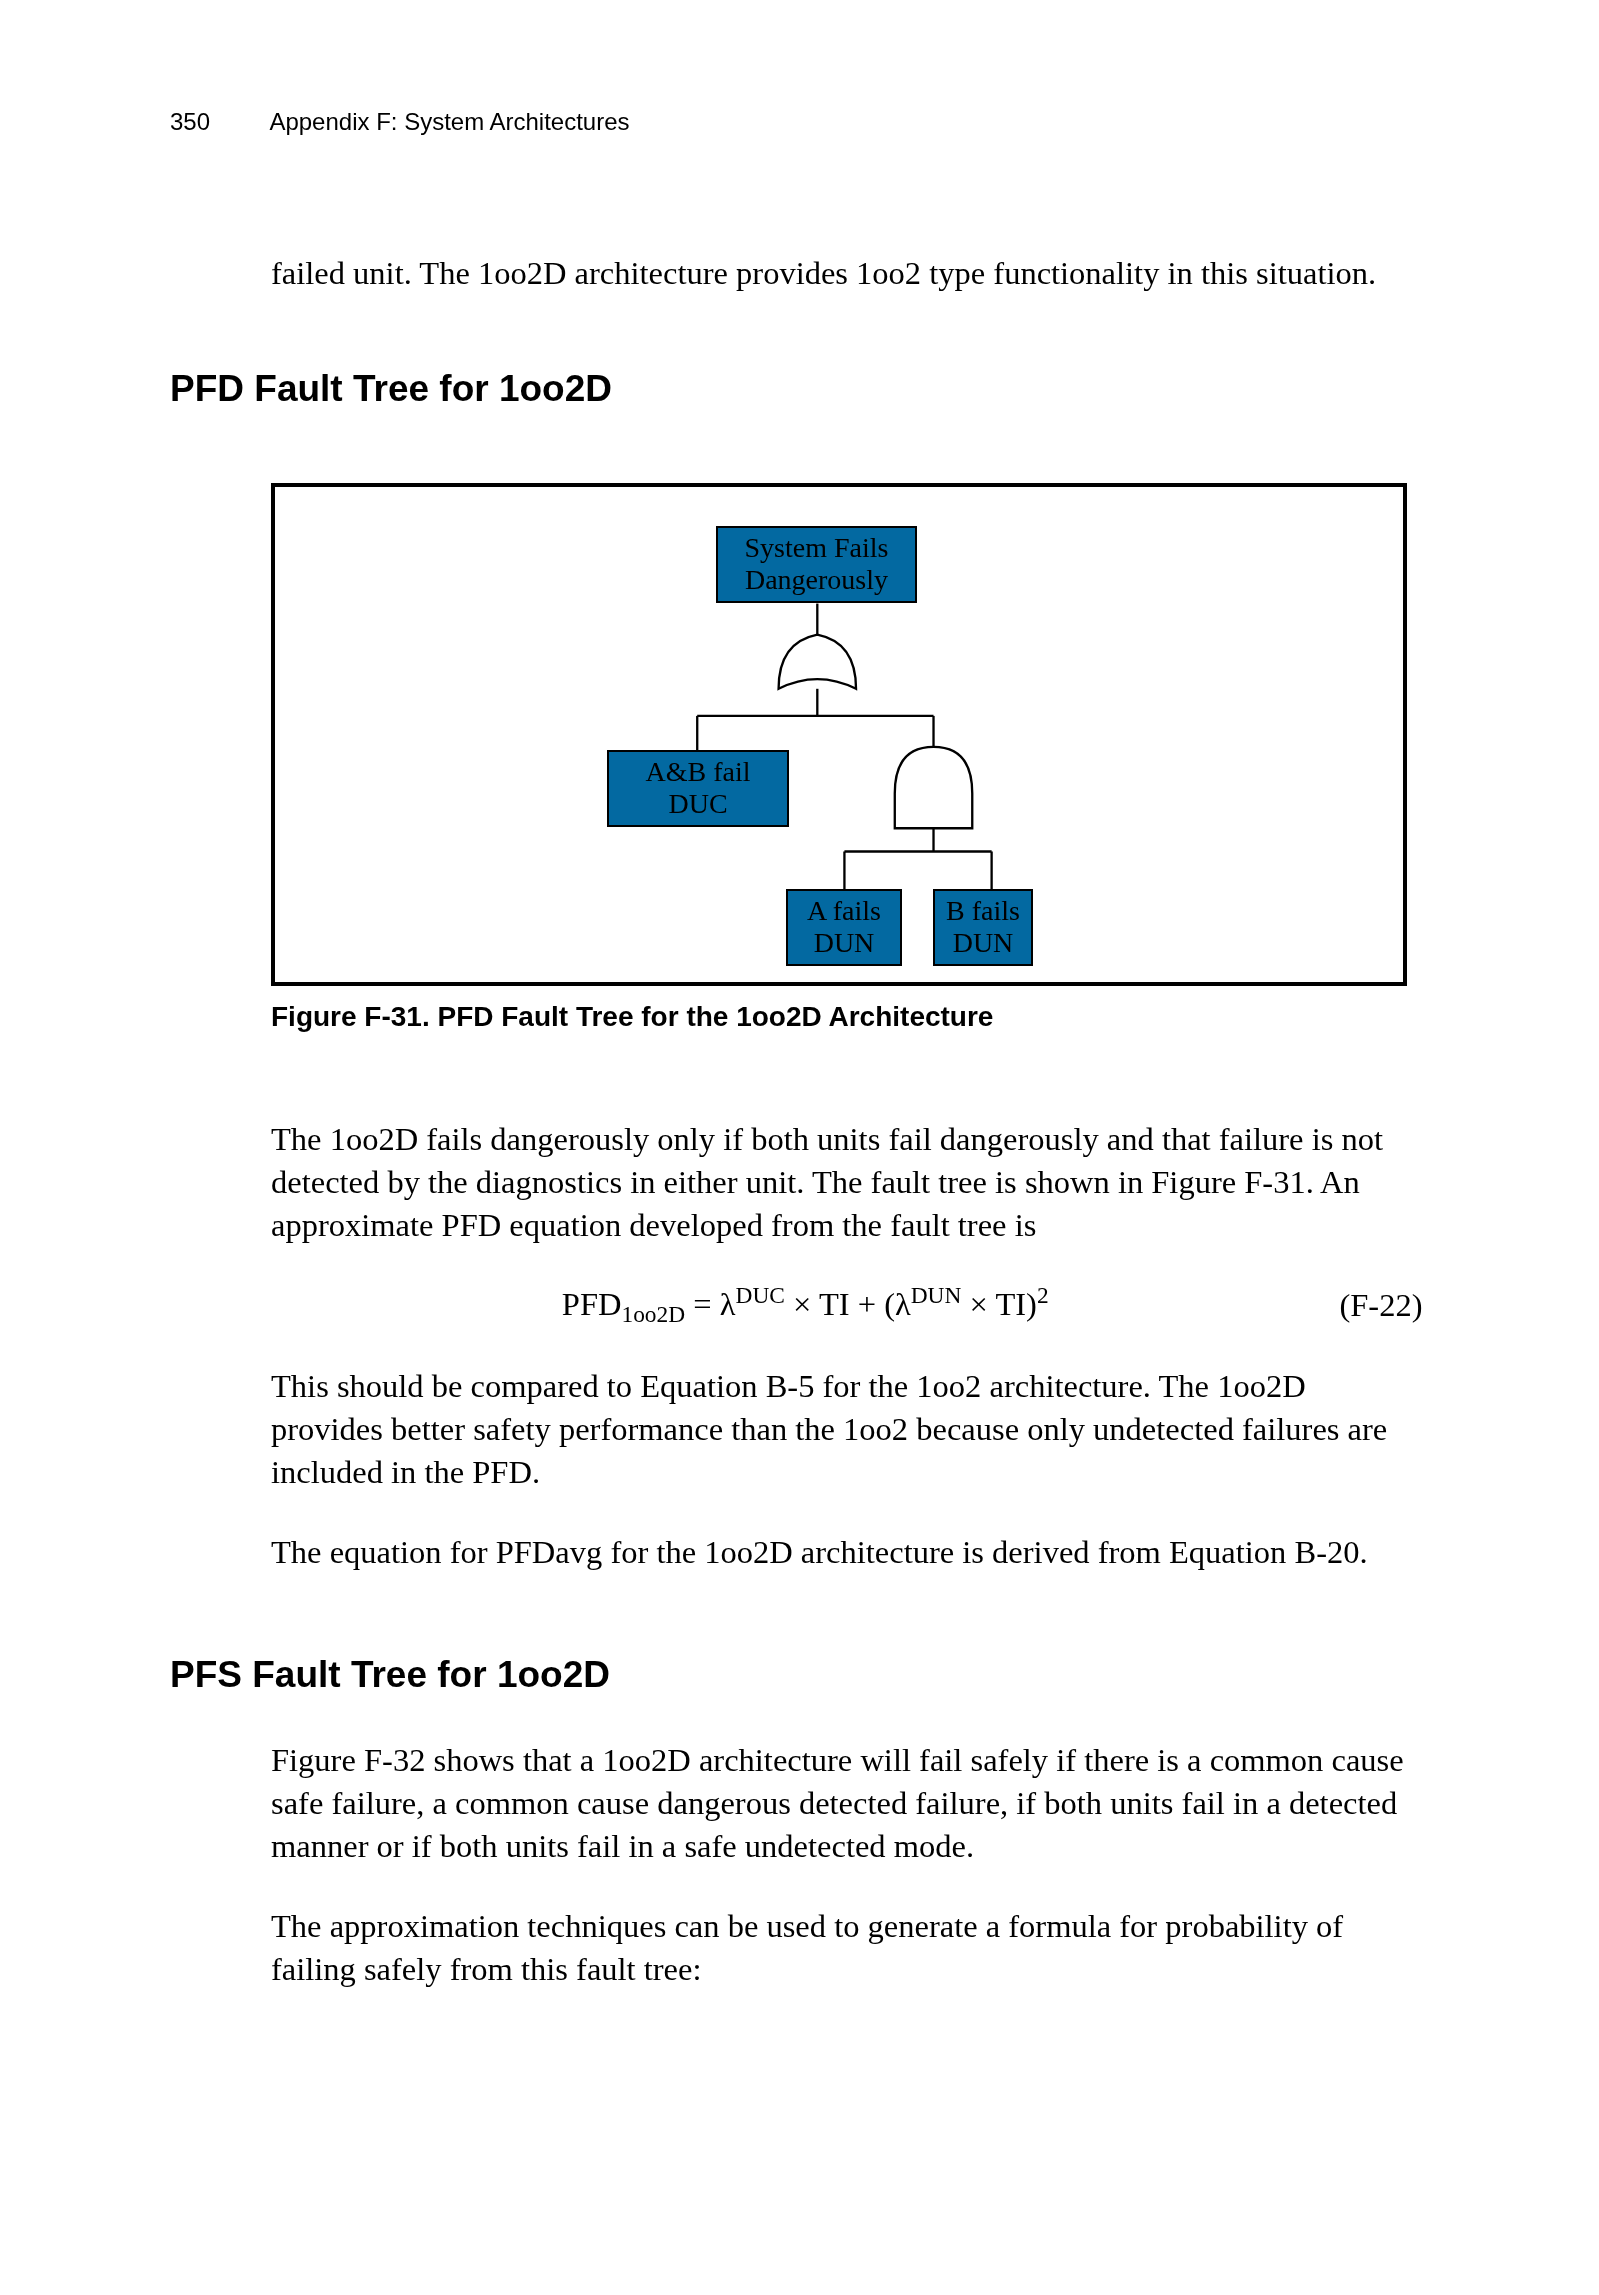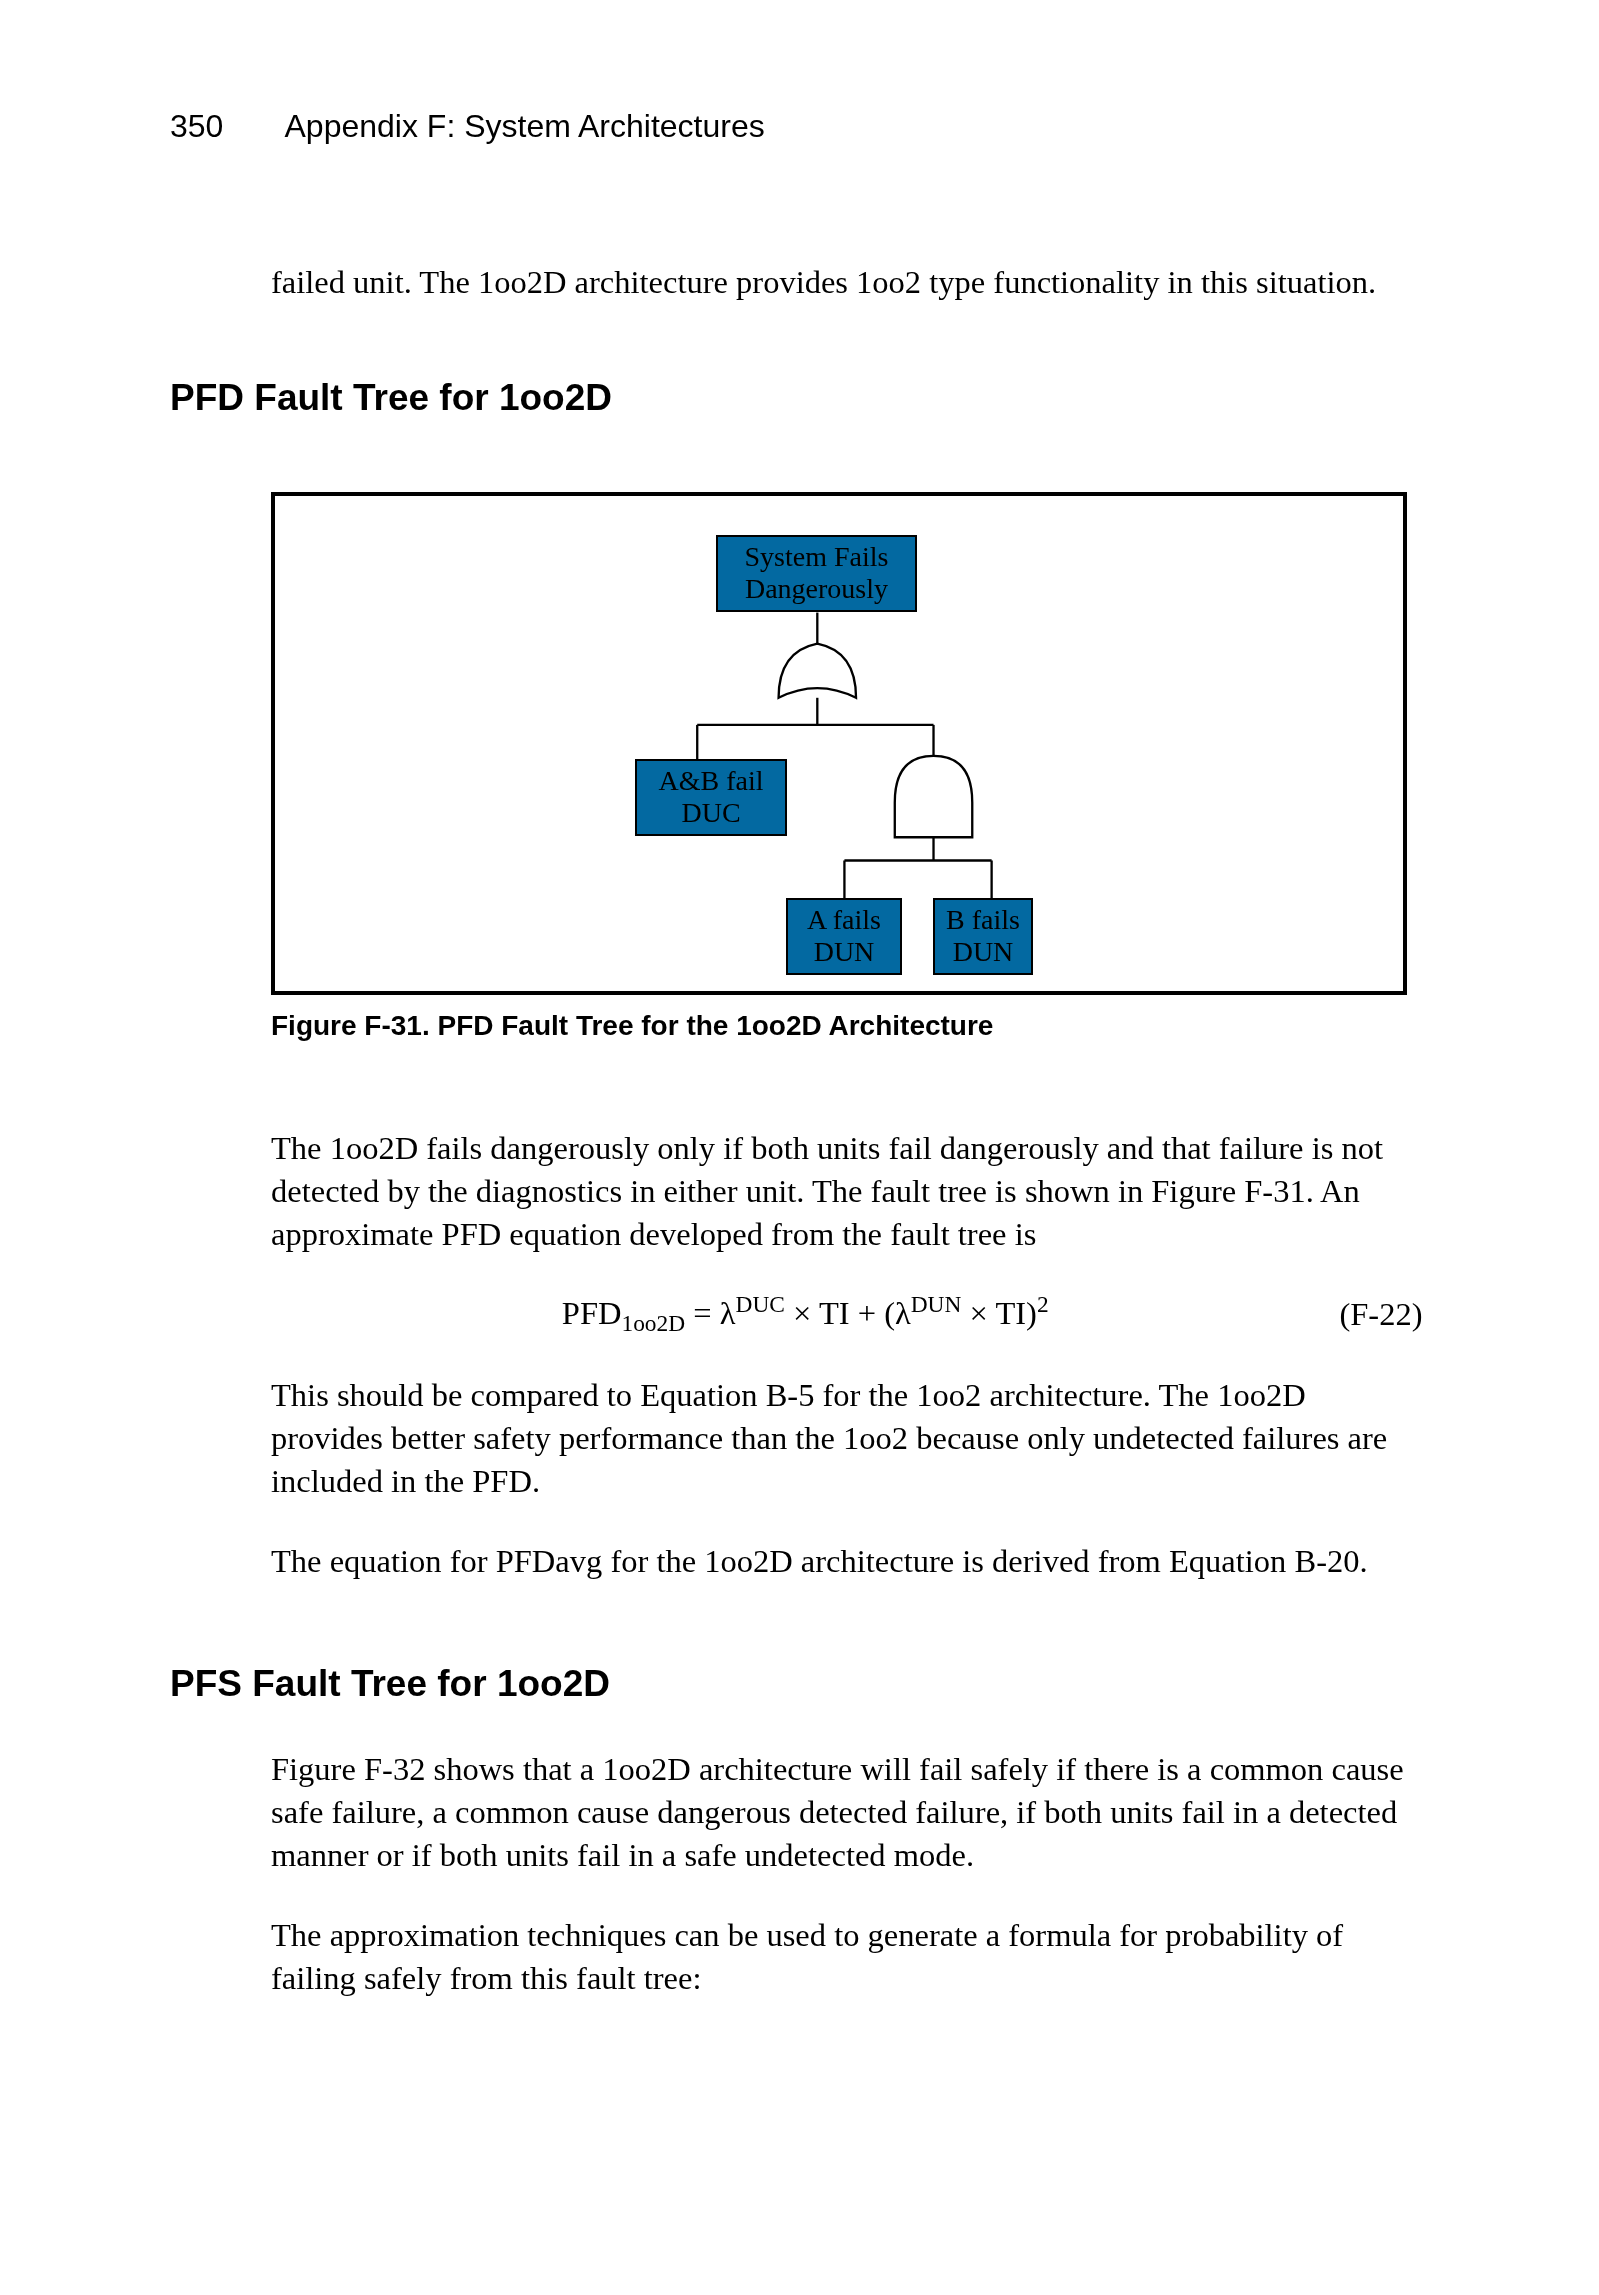--- a/index.html
+++ b/index.html
@@ -11,21 +11,21 @@
   }
   .page {
     width: 1600px;
     height: 2295px;
     position: relative;
     box-sizing: border-box;
     padding: 108px 162px 124px 170px;
   }
   .running-header {
     font-family: Arial, Helvetica, sans-serif;
-    font-size: 32px;
+    font-size: 24px;
   }
   .running-header .page-num {
     display: inline-block;
     margin-right: 54px;
   }
   .body-text {
     font-size: 32.5px;
     line-height: 1.32;
     margin-left: 101px;
     margin-right: 15.5px;
@@ -113,21 +113,21 @@
 
   <p class="body-text pgap-top">failed unit. The 1oo2D architecture provides 1oo2 type functionality in this situation.</p>
 
   <h2 class="section-heading">PFD Fault Tree for 1oo2D</h2>
 
   <div class="fig-container">
     <div class="fig-box">
 
       <div class="ft-node" style="left:441px; top:39px; width:201px; height:77px;">System Fails<br>Dangerously</div>
 
-      <div class="ft-node" style="left:360px; top:263px; width:152px; height:77px;">A&amp;B fail<br>DUC</div>
+      <div class="ft-node" style="left:332px; top:263px; width:182px; height:77px;">A&amp;B fail<br>DUC</div>
 
       <div class="ft-node" style="left:511px; top:402px; width:116px; height:77px;">A fails<br>DUN</div>
 
       <div class="ft-node" style="left:658px; top:402px; width:100px; height:77px;">B fails<br>DUN</div>
 
       <svg class="ft-svg" viewBox="0 0 1456 638">
 
         <line x1="700" y1="150" x2="700" y2="190" stroke="#000" stroke-width="3"></line>
 
         <path d="M 650 260

